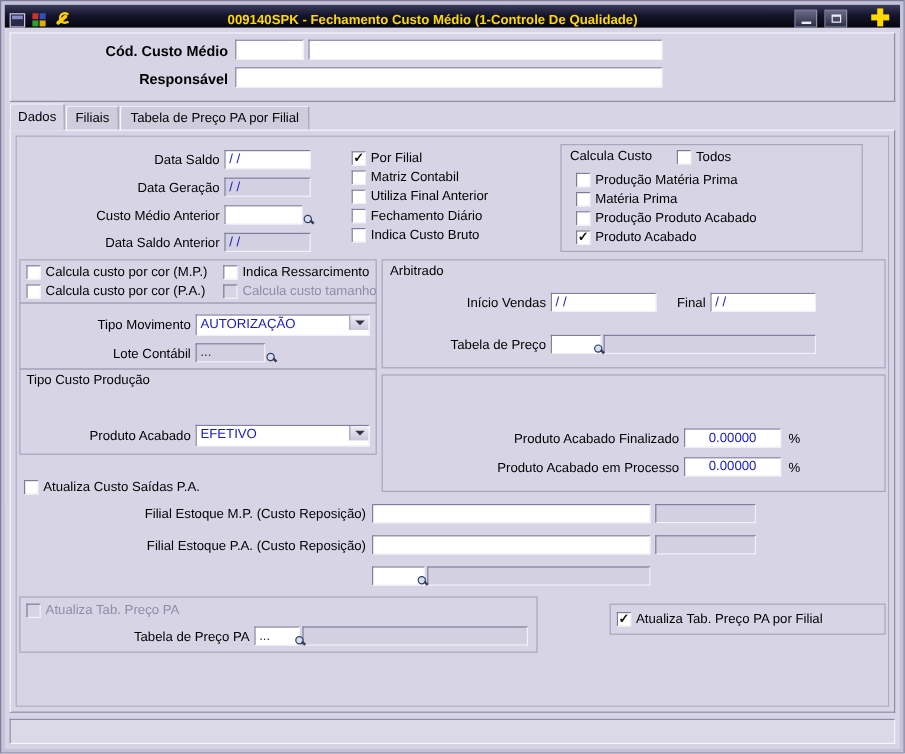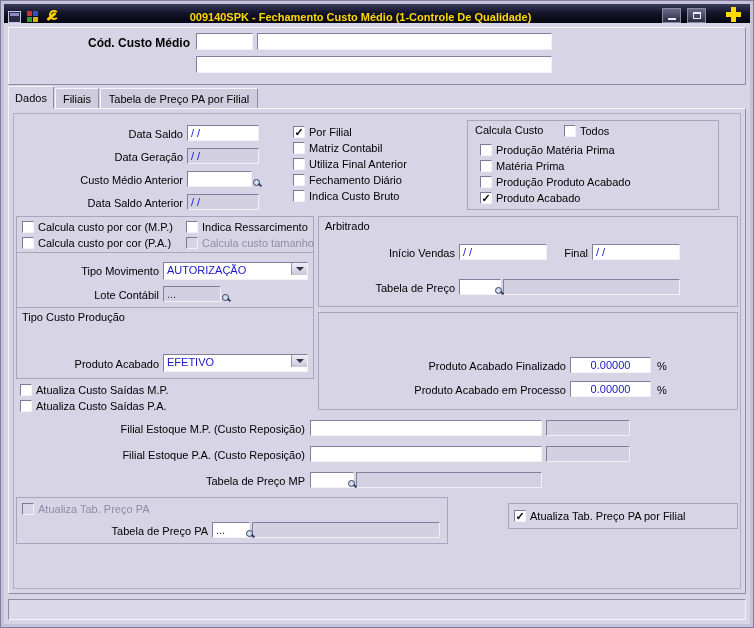--- a/index.html
+++ b/index.html
@@ -82,20 +82,21 @@
     <span class="tb-btn">
         <span class="max-glyph"></span>
       </span>
     <span class="close-btn"></span>
   </div>
 
   <div class="abs panel-raised" style="left:8px;top:27px;width:738px;height:58px"></div>
   <div class="lbl lbl-b" style="left:30px;top:36px;width:160px">Cód. Custo Médio</div>
   <div class="field" style="left:196px;top:33px;width:57px;height:17px"></div>
   <div class="field" style="left:257px;top:33px;width:295px;height:17px"></div>
+  <div class="lbl lbl-b" style="left:30px;top:59px;width:160px">Responsável</div>
   <div class="field" style="left:196px;top:56px;width:356px;height:17px"></div>
 
   <div class="tab active" style="left:8px;top:86px;width:46px;height:23px">
       <span>Dados</span>
     </div>
   <div class="tab" style="left:55px;top:88px;width:44px;height:21px">
       <span>Filiais</span>
     </div>
   <div class="tab" style="left:100px;top:88px;width:158px;height:21px">
       <span>Tabela de Preço PA por Filial</span>
@@ -190,24 +191,20 @@
   <span class="lookup" style="left:222px;top:294px"></span>
 
   <div class="abs groupbox" style="left:16px;top:307px;width:298px;height:72px"></div>
   <div class="grouptitle" style="left:22px;top:311px">Tipo Custo Produção</div>
   <div class="lbl" style="left:20px;top:358px;width:139px">Produto Acabado</div>
   <div class="combo" style="left:163px;top:354px;width:145px;height:18px">
       <span class="val">EFETIVO</span>
       <span class="dd"></span>
     </div>
 
-  <div class="cbrow" style="left:20px;top:383px">
-      <span class="cb"></span>
-      <span>Atualiza Custo Saídas M.P.</span>
-    </div>
   <div class="cbrow" style="left:20px;top:399px">
       <span class="cb"></span>
       <span>Atualiza Custo Saídas P.A.</span>
     </div>
 
   <div class="abs groupbox" style="left:318px;top:216px;width:420px;height:91px"></div>
   <div class="grouptitle" style="left:325px;top:220px">Arbitrado</div>
   <div class="lbl" style="left:355px;top:247px;width:100px">Início Vendas</div>
   <div class="field" style="left:459px;top:244px;width:88px;height:16px">/ /</div>
   <div class="lbl" style="left:554px;top:247px;width:34px">Final</div>
@@ -226,21 +223,20 @@
   <div class="lbl" style="left:657px;top:384px;width:14px;text-align:left">%</div>
 
   <div class="lbl" style="left:95px;top:423px;width:210px">Filial Estoque M.P. (Custo Reposição)</div>
   <div class="field" style="left:310px;top:420px;width:232px;height:16px"></div>
   <div class="field gray" style="left:546px;top:420px;width:84px;height:16px"></div>
 
   <div class="lbl" style="left:95px;top:449px;width:210px">Filial Estoque P.A. (Custo Reposição)</div>
   <div class="field" style="left:310px;top:446px;width:232px;height:16px"></div>
   <div class="field gray" style="left:546px;top:446px;width:84px;height:16px"></div>
 
-  <div class="lbl" style="left:95px;top:475px;width:210px">Tabela de Preço MP</div>
   <div class="field" style="left:310px;top:472px;width:44px;height:16px"></div>
   <span class="lookup" style="left:348px;top:480px"></span>
   <div class="field gray" style="left:356px;top:472px;width:186px;height:16px"></div>
 
   <div class="abs groupbox" style="left:16px;top:497px;width:432px;height:47px"></div>
   <div class="cbrow disabled" style="left:22px;top:502px">
       <span class="cb"></span>
       <span>Atualiza Tab. Preço PA</span>
     </div>
   <div class="lbl" style="left:60px;top:525px;width:148px">Tabela de Preço PA</div>

